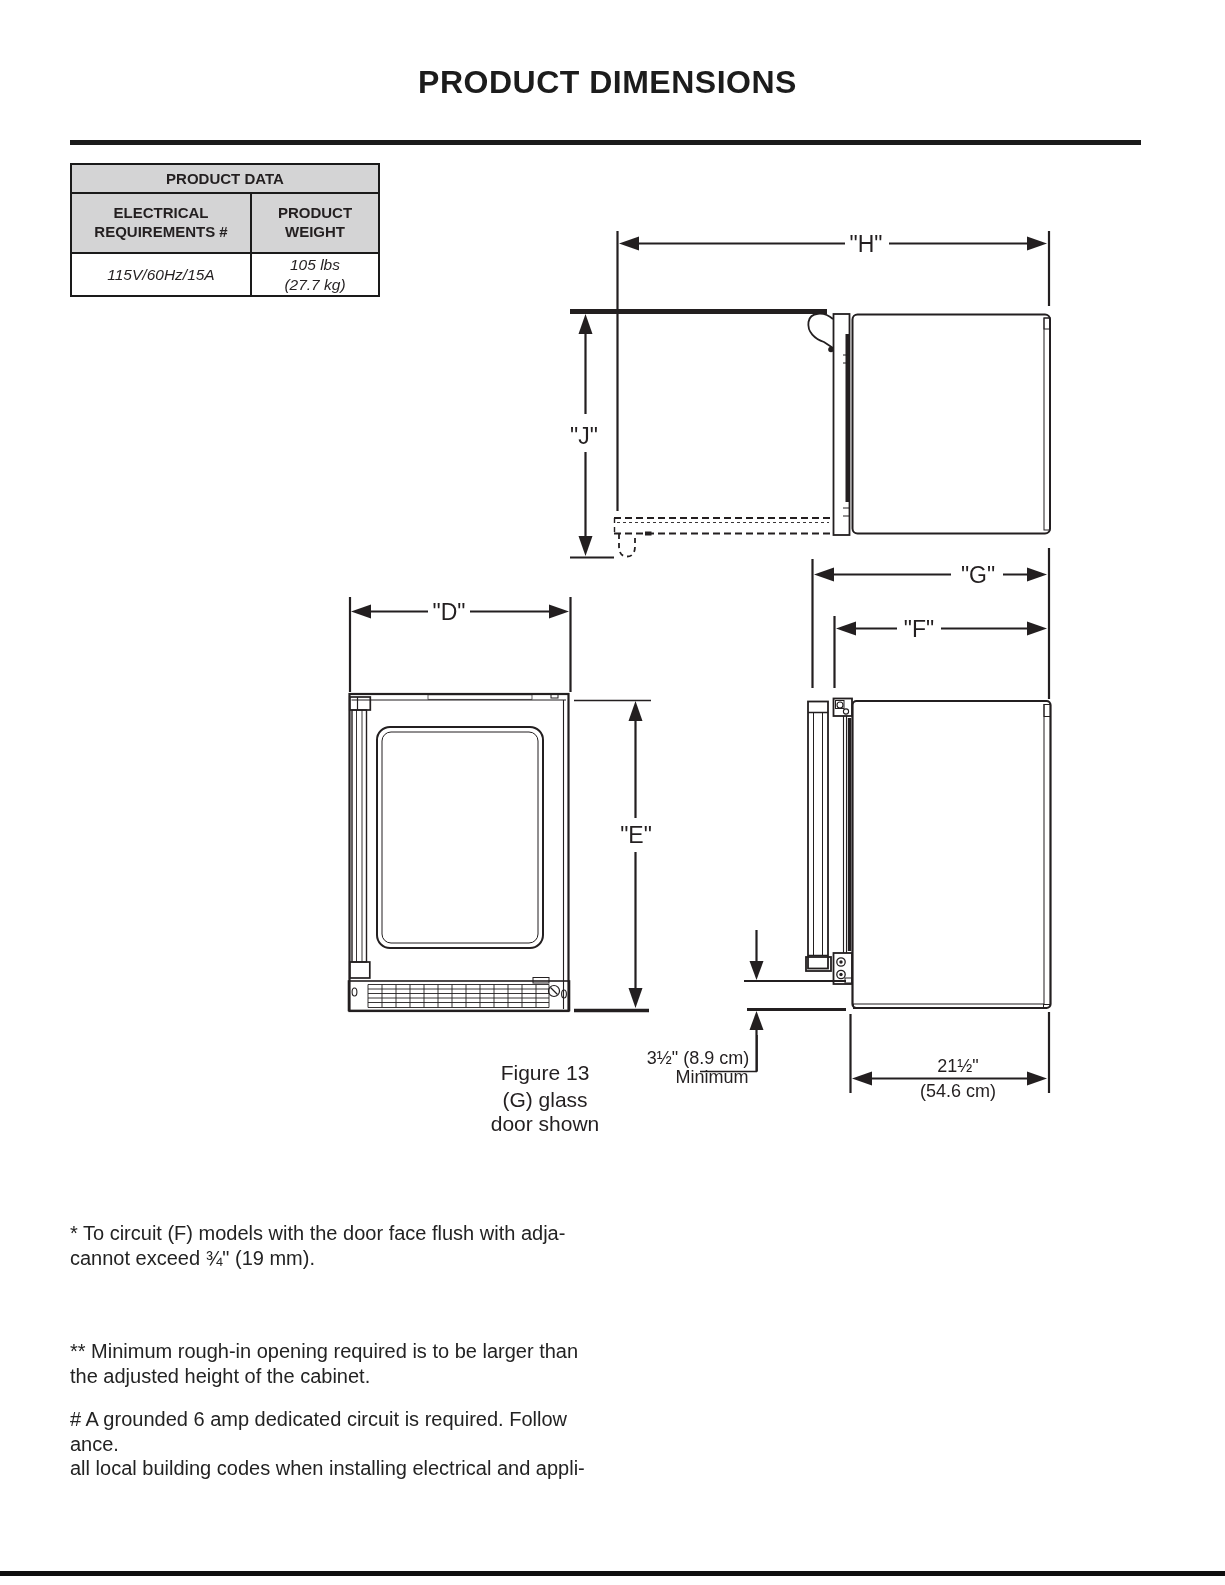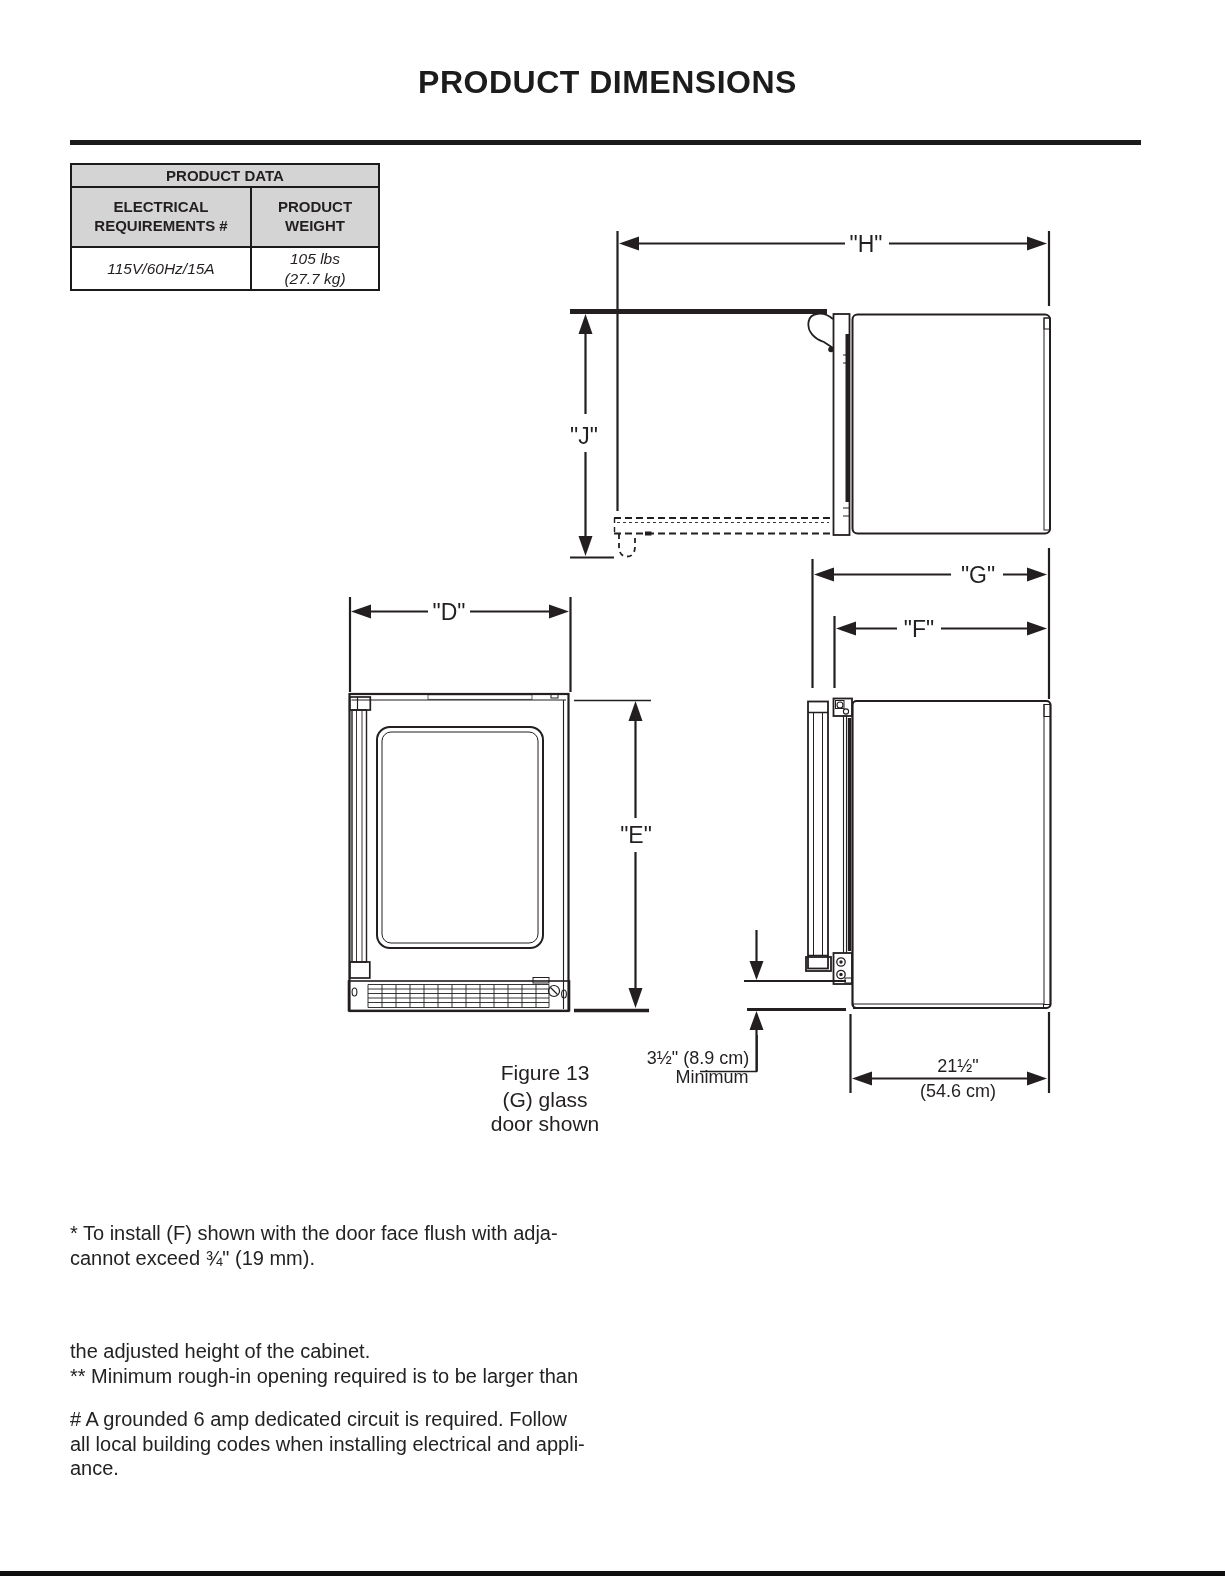--- a/index.html
+++ b/index.html
@@ -17,21 +17,21 @@
 
   
   #ptable { top:163px; left:70px; border-collapse:collapse; }
   #ptable th, #ptable td {
     border:2.5px solid #1a1a1a; text-align:center; vertical-align:middle;
     font-size:15px; padding:0 4px;
   }
   #ptable th { background:#d4d4d5; font-weight:bold; }
   #ptable td { background:#ffffff; font-weight:normal; font-size:15.5px; }
   .c1 { width:170px; } .c2 { width:118px; }
-  .rh1 { height:23px;margin-top:40px; } .rh2 { height:60px; } .rh3 { height:43px;font-style:italic; }
+  .rh1 { height:29px;margin-top:40px; } .rh2 { height:60px; } .rh3 { height:43px;font-style:italic; }
   .pre { white-space:pre-line; line-height:1.25; }
 
   
   .footnote { left:70px; width:600px; font-size:20px; line-height:24.5px; color:#232323; }
   #fn1 { top:1221px; } #fn2 { top:1339px; } #fn3 { top:1407px; }
 
   
   #diagram { top:0; left:0; width:1225px; height:1585px; }
   #diagram path, #diagram line, #diagram rect, #diagram circle, #diagram ellipse {
     stroke:#231f20; fill:none;
@@ -237,27 +237,27 @@
     </g>
 
     <g>
       <text class="captxt" x="545" y="1080">Figure 13</text>
       <text class="captxt" x="545" y="1107">(G) glass</text>
       <text class="captxt" x="545" y="1131">door shown</text>
     </g>
   </svg>
 
   <div id="fn1" class="abs footnote">
-    <div>* To install (F) shown with the door face flush with  adja-</div>
+    <div>* To circuit (F) models with the door face flush with  adja-</div>
     <div>cannot exceed ¾" (19 mm).</div>
   </div>
   <div id="fn2" class="abs footnote">
+    <div>** Minimum rough-in opening required is to be larger than</div>
     <div>the adjusted height of the cabinet.</div>
-    <div>** Minimum rough-in opening required is to be larger than</div>
   </div>
   <div id="fn3" class="abs footnote">
     <div># A grounded 6 amp dedicated circuit is required. Follow</div>
+    <div>ance.</div>
     <div>all local building codes when installing electrical and appli-</div>
-    <div>ance.</div>
   </div>
 
   <div id="bottom-rule" class="abs"></div>
 </div>
 
 </body></html>

